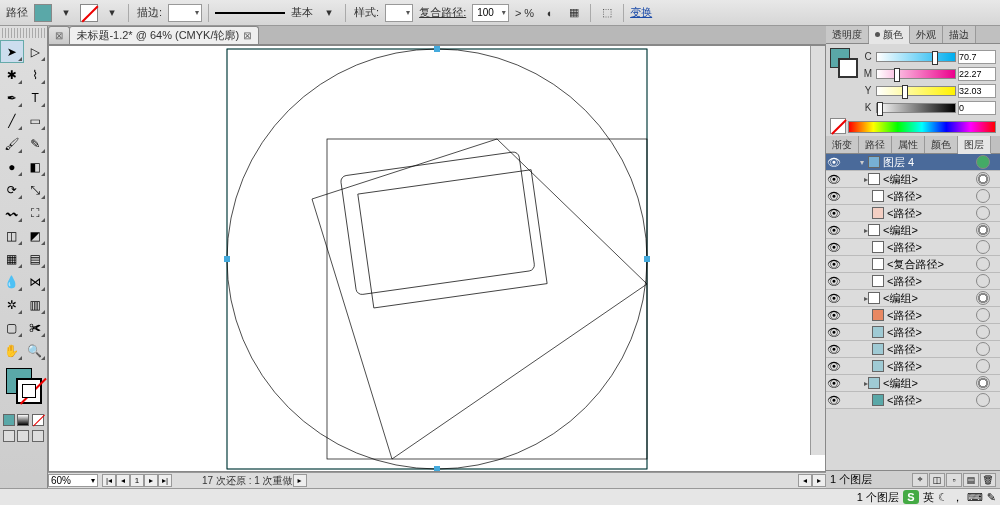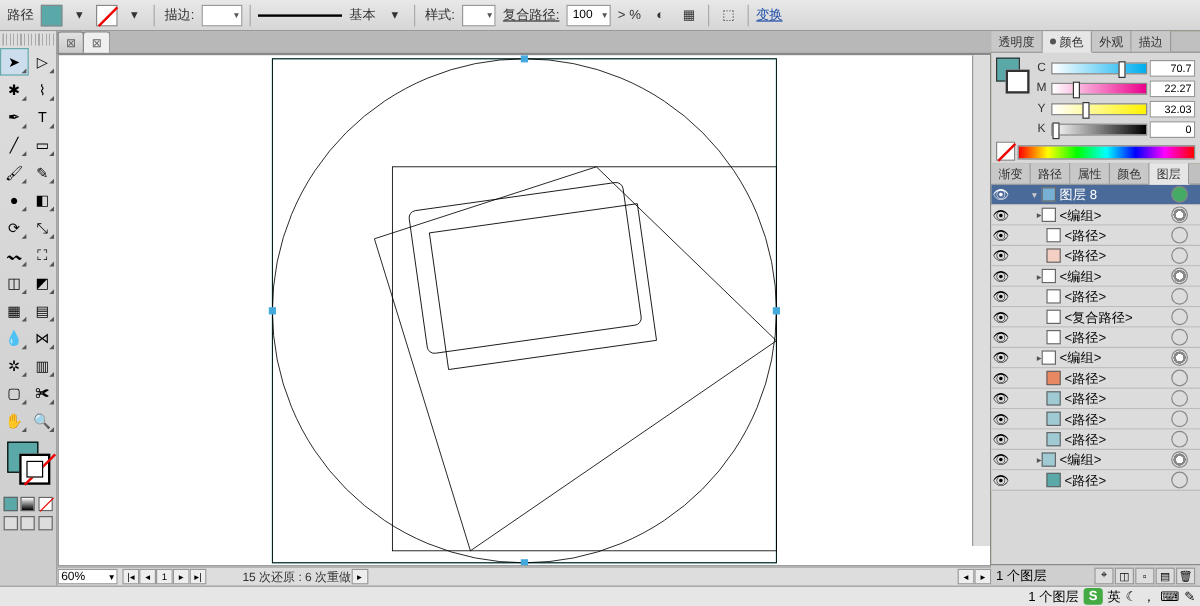--- a/index.html
+++ b/index.html
@@ -60,21 +60,21 @@
 .ptabs { height:18px; display:flex; background:#c0c0c0; border-bottom:1px solid #888; }
 .ptab { padding:0 6px; font-size:10px; display:flex; align-items:center; border-right:1px solid #999; color:#333; background:#c8c8c8; }
 .ptab.active { background:#e6e6e6; border-bottom:1px solid #e6e6e6; margin-bottom:-1px; }
 .ptab .dot{width:5px;height:5px;background:#555;border-radius:50%;margin-right:3px;}
 
 .color-body { padding:4px 4px 2px; background:#d8d8d8; }
 .color-row { display:flex; align-items:center; height:17px; gap:2px; }
 .color-row .ch { width:12px; font-size:10px; color:#333; text-align:center; }
 .slider { flex:1; height:10px; border:1px solid #888; position:relative; }
 .slider .thumb{position:absolute;top:-2px;width:6px;height:14px;background:#fff;border:1px solid #333;}
-.valbox { width:38px; height:14px; border:1px solid #999; background:#fff; font-size:9px; text-align:right; padding-right:2px; }
+.valbox { width:38px; height:14px; border:1px solid #999; background:#fff; font-size:9px; padding-right:2px; }
 .csw { width:28px; height:32px; margin-right:4px; position:relative; }
 .csw .f{position:absolute;left:0;top:0;width:20px;height:20px;background:#5aa8a8;border:1px solid #333;}
 .csw .s{position:absolute;left:8px;top:10px;width:20px;height:20px;background:#fff;border:2px solid #333;}
 .spectrum{height:12px;margin-top:2px;background:linear-gradient(90deg,#f00,#ff0,#0f0,#0ff,#00f,#f0f,#f00);border:1px solid #888;}
 .none-box{width:16px;height:16px;border:1px solid #888;background:#fff;position:relative;display:inline-block;}
 .none-box::after{content:"";position:absolute;left:-2px;top:50%;width:20px;height:2px;background:#e00;transform:rotate(-45deg);}
 
 .layers-body{flex:1;background:#d8d8d8;display:flex;flex-direction:column;min-height:0;}
 .lyr-list{flex:1;overflow:auto;}
 .lyr{display:flex;align-items:center;height:17px;border-bottom:1px solid #bbb;background:#dcdcdc;font-size:10px;}
@@ -125,20 +125,21 @@
   <span class="iconbtn">⬚</span>
   <span class="sep"></span>
   <span class="link-txt">变换</span>
 </div>
 
 <div class="doctabs">
   <div class="doctab">
       <span class="x">⊠</span>
     </div>
   <div class="doctab active">
+      <span>未标题-1.2* @ 64% (CMYK/轮廓)</span>
       <span class="x">⊠</span>
     </div>
 </div>
 
 <div class="toolbox">
   <div class="grip"></div>
   <div class="tgrid" id="toolgrid">
       <div class="tbtn sel">
         <span style="font-size:12px">➤</span>
         <span class="tri"></span>
@@ -294,21 +295,21 @@
   </div>
   <div class="scroll-h">
     <span class="zoom">60%</span>
     <div class="nav">
       <span>|◂</span>
       <span>◂</span>
       <span class="artinput">1</span>
       <span>▸</span>
       <span>▸|</span>
     </div>
-    <span class="status">15 次还原 : 6 次重做</span>
+    <span class="status">17 次还原 : 1 次重做</span>
     <span class="arr">▸</span>
     <div class="track"></div>
     <span class="arr">◂</span>
     <span class="arr">▸</span>
   </div>
 </div>
 
 <div class="rpanel">
 
   <div class="ptabs" id="ctabs">
@@ -367,21 +368,21 @@
       <div class="ptab">颜色</div>
       <div class="ptab active">图层</div>
     </div>
   <div class="layers-body">
     <div class="lyr-list" id="lyrlist">
         <div class="lyr sel">
           <span class="vis">👁</span>
           <span class="lock"></span>
           <span class="exp" style="padding-left:0px">▾</span>
           <span class="sw" style="background:#77b0d4"></span>
-          <span class="nm">图层 8</span>
+          <span class="nm">图层 4</span>
           <span class="tgt" style="background:#4a6;"></span>
           <span class="selcol" style="background:#4a6a9a"></span>
         </div>
         <div class="lyr">
           <span class="vis">👁</span>
           <span class="lock"></span>
           <span class="exp" style="padding-left:8px">▸</span>
           <span class="sw" style="background:#ffffff"></span>
           <span class="nm">&lt;编组&gt;</span>
           <span class="tgt" style="background:radial-gradient(circle,#fff 35%,#888 36%,#888 60%,transparent 61%);"></span>

